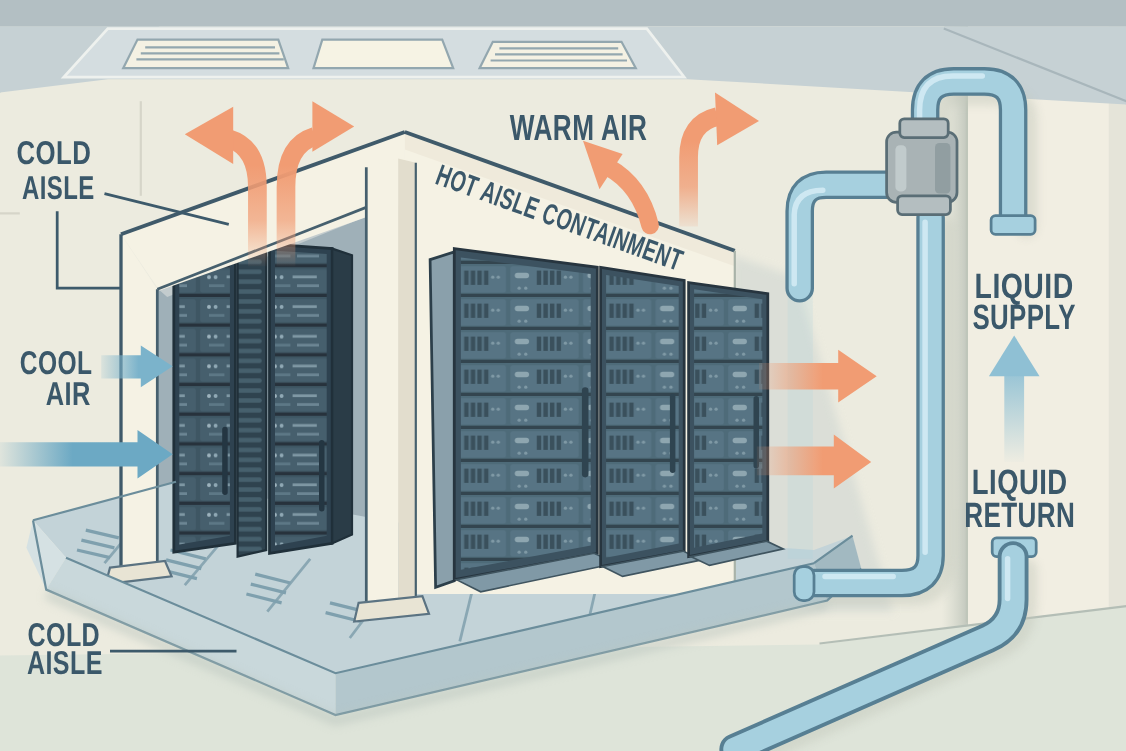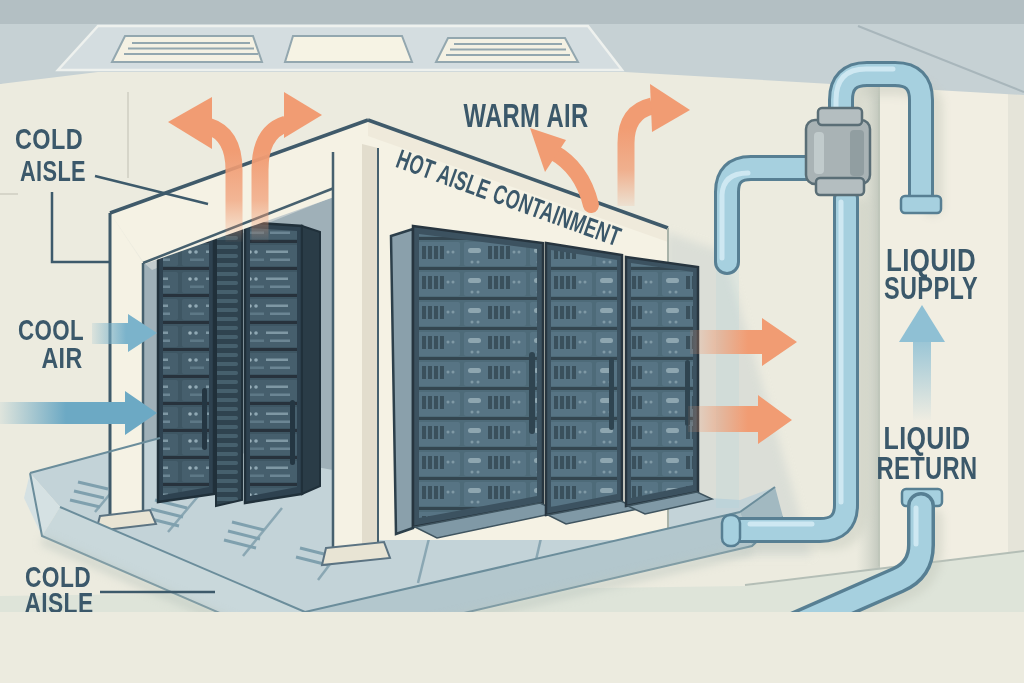--- a/index.html
+++ b/index.html
@@ -1,16 +1,16 @@
 <!DOCTYPE html>
 <html><head>
 <meta charset="utf-8">
 <style>
   html,body{margin:0;padding:0;background:#ecebdf;}
-  .stage{width:1024px;height:612px;position:relative;overflow:hidden;
+  .stage{width:1024px;height:683px;position:relative;overflow:hidden;
          font-family:"Liberation Sans", sans-serif;}
   svg{display:block;}
   text{font-family:"Liberation Sans", sans-serif;font-weight:bold;fill:#3b586a;}
 </style>
 </head>
 <body>
 
 <div class="stage">
 <svg width="1024" height="683" viewBox="0 0 1024 683">
 <defs>

